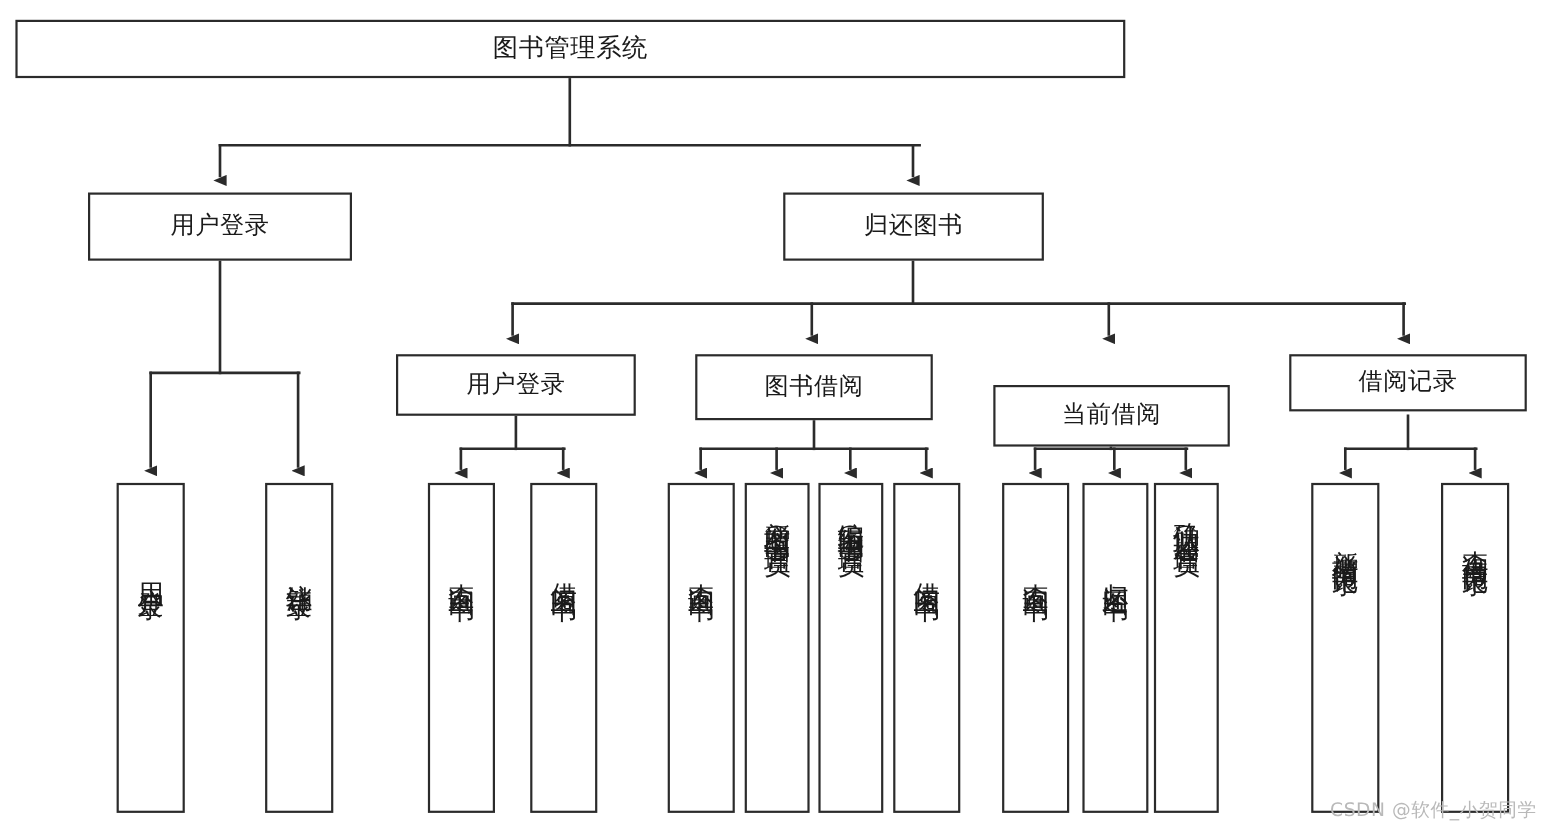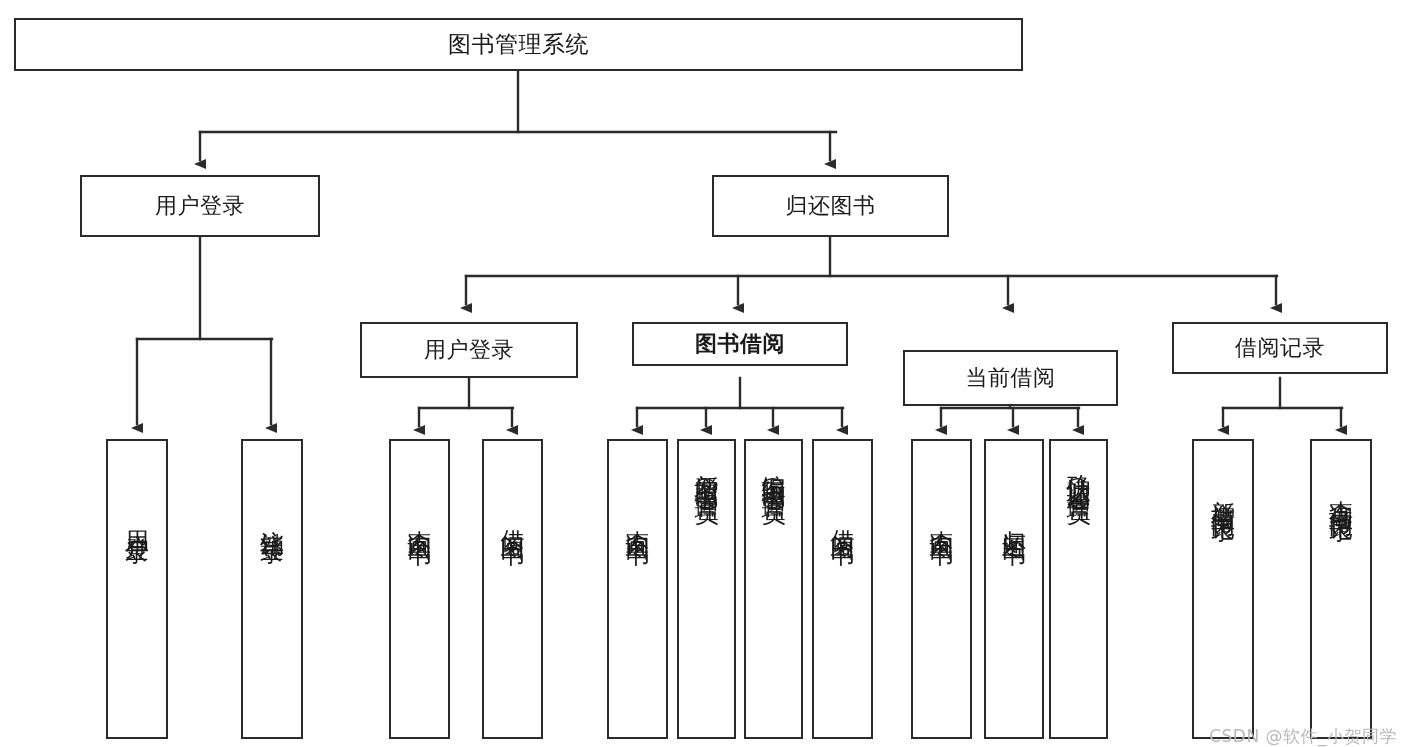--- a/index.html
+++ b/index.html
@@ -140,21 +140,21 @@
   <div class="node horiz" style="left:80px; top:171px; width:240px; height:62px;">
     <span class="node-label">用户登录</span>
   </div>
   <div class="node horiz" style="left:712px; top:171px; width:237px; height:62px;">
     <span class="node-label">归还图书</span>
   </div>
 
   <div class="node horiz" style="left:360px; top:318px; width:218px; height:56px;">
     <span class="node-label">用户登录</span>
   </div>
-  <div class="node horiz" style="left:632px; top:318px; width:216px; height:44px;font-weight:bold;">
+  <div class="node horiz" style="left:632px; top:318px; width:216px; height:60px;">
     <span class="node-label">图书借阅</span>
   </div>
   <div class="node horiz" style="left:903px; top:318px; width:215px; height:56px;margin-top:28px;">
     <span class="node-label">当前借阅</span>
   </div>
   <div class="node horiz" style="left:1172px; top:318px; width:216px; height:52px;">
     <span class="node-label">借阅记录</span>
   </div>
 
   <div class="node vert short" style="left:106px; top:435px; width:62px; height:300px;">

